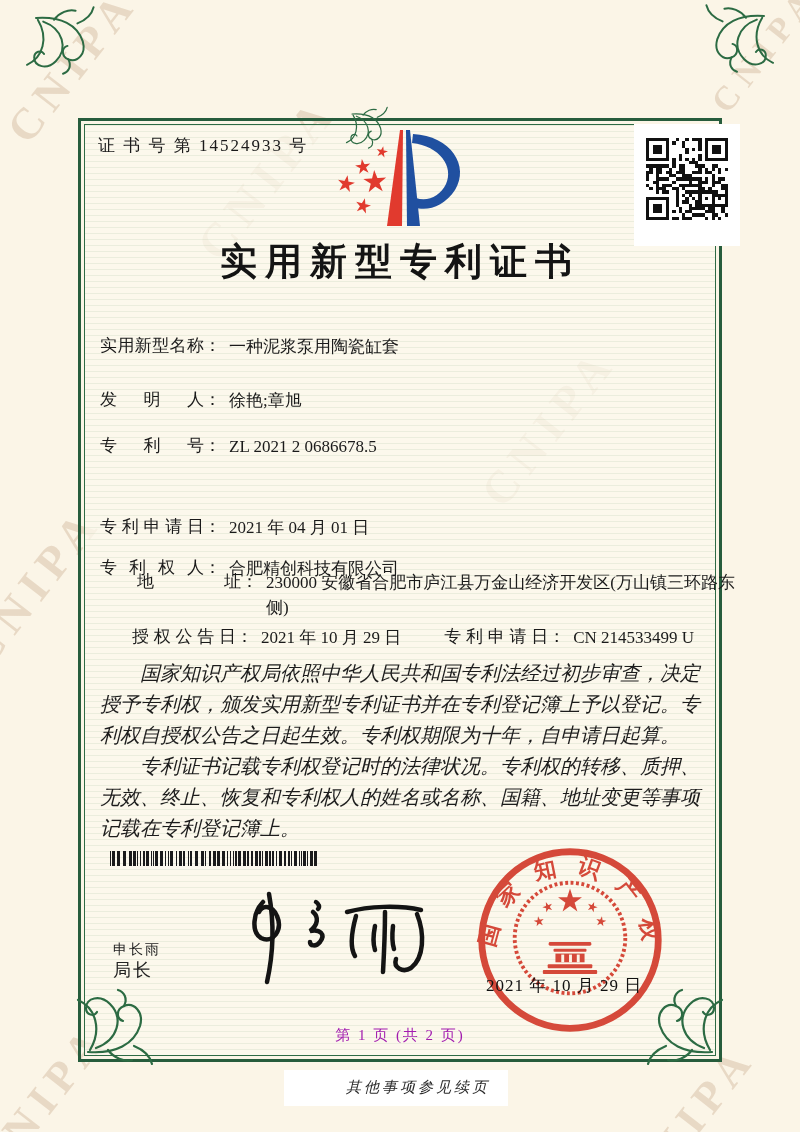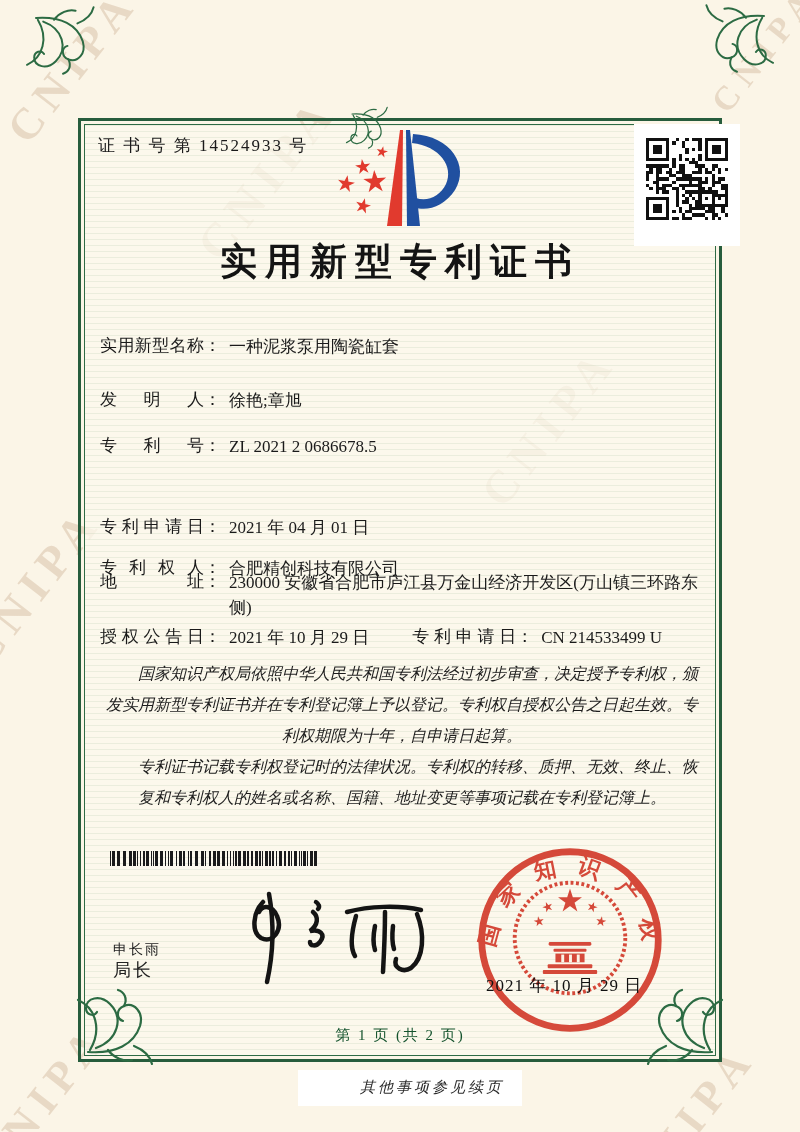--- a/index.html
+++ b/index.html
@@ -33,40 +33,40 @@
   .qr-patch svg { position:absolute; left:12px; top:14px; width:82px; height:82px; }
 
   .title { left:78px; top:237px; width:644px; text-align:center; font-size:37px; font-weight:bold;
            letter-spacing:8px; color:#141414; }
 
   .field-row { left:100px; width:602px; font-size:17px; color:#1a1a1a; }
   .f-label { display:inline-block; width:104px; text-align:justify; text-align-last:justify; vertical-align:top; }
   .f-colon { display:inline-block; vertical-align:top; }
   .f-value { display:inline-block; vertical-align:top; margin-left:8px; max-width:470px; line-height:25px; }
   .pair { display:inline-block; }
-  .pair-first { width:308px; }
-
-  .paras { left:100px; top:658px; width:604px; font-size:16px; line-height:31px; color:#1c1c1c;
-           font-style:italic;text-align:center; }
+  .pair-first { width:308px;margin-left:32px; }
+
+  .paras { left:100px; top:658px; width:604px; font-size:20px; line-height:31px; color:#1c1c1c;
+           font-style:italic; }
   .paras p { text-indent:2em; }
 
   .barcode-box { left:110px; top:851px; width:210px; height:15px; }
   .barcode-box svg { width:100%; height:100%; }
 
   .sig-title { left:113px; top:958px; font-size:18px; letter-spacing:2px; color:#222; }
   .sig-name  { left:113px; top:941px; font-size:14px; letter-spacing:2px; color:#222; }
   .sig-auto  { left:218px; top:888px; width:220px; height:100px; }
 
   .seal-box { left:473px; top:843px; width:194px; height:194px; }
   .seal-date { left:486px; top:974px; width:190px; font-size:17px; letter-spacing:1px; color:#111; }
 
   .pagination { left:78px; top:1026px; width:644px; text-align:center; font-size:15px;
-                letter-spacing:2px; color:#14532d; }
-
-  .foot-strip { left:298px; top:1070px; width:224px; height:36px; background:#ffffff;padding-left:44px; }
+                letter-spacing:2px; color:#a21caf; }
+
+  .foot-strip { left:284px; top:1070px; width:224px; height:36px; background:#ffffff;padding-left:44px; }
   .foot-strip span { display:block; text-align:center; padding-top:8px; font-size:15px;
                      font-style:italic; letter-spacing:3px; color:#2a2a2a; }
 </style>
 </head>
 <body>
 
 <svg width="0" height="0" style="position:absolute">
   <defs>
     <path id="star" d="M0,-1 L0.588,0.809 L-0.951,-0.309 L0.951,-0.309 L-0.588,0.809 Z"></path>
     <g id="flourish" fill="none" stroke="#2c6b43" stroke-width="2.2" stroke-linecap="round">
@@ -352,21 +352,21 @@
     </div>
     <div class="abs field-row" style="top:434px;">
       <span class="f-label">专利号</span><span class="f-colon">：</span><span class="f-value">ZL 2021 2 0686678.5</span>
     </div>
     <div class="abs field-row" style="top:480px;margin-top:35px;">
       <span class="f-label">专利申请日</span><span class="f-colon">：</span><span class="f-value">2021 年 04 月 01 日</span>
     </div>
     <div class="abs field-row" style="top:556px;">
       <span class="f-label">专利权人</span><span class="f-colon">：</span><span class="f-value">合肥精创科技有限公司</span>
     </div>
-    <div class="abs field-row" style="top:570px;">
+    <div class="abs field-row" style="top:570px;margin-left:37px;">
       <span class="f-label">地址</span><span class="f-colon">：</span><span class="f-value">230000 安徽省合肥市庐江县万金山经济开发区(万山镇三环路东侧)</span>
     </div>
 
     <div class="abs field-row" style="top:625px;">
       <span class="pair pair-first">
         <span class="f-label">授权公告日</span><span class="f-colon">：</span><span class="f-value">2021 年 10 月 29 日</span>
       </span>
       <span class="pair">
         <span class="f-label">专利申请日</span><span class="f-colon">：</span><span class="f-value">CN 214533499 U</span>
       </span>

